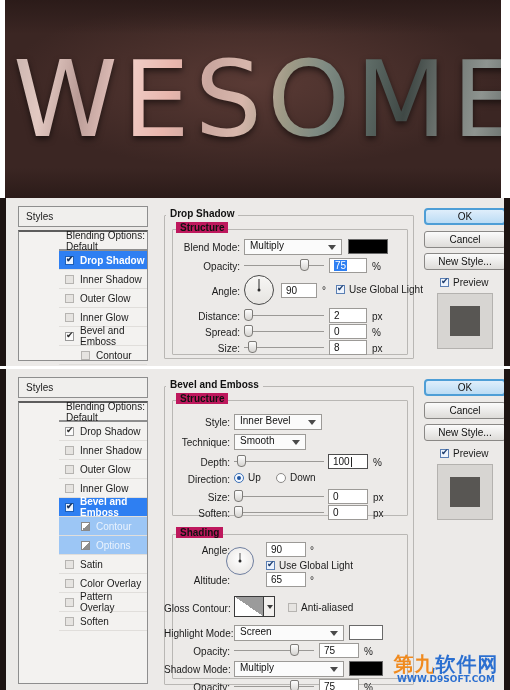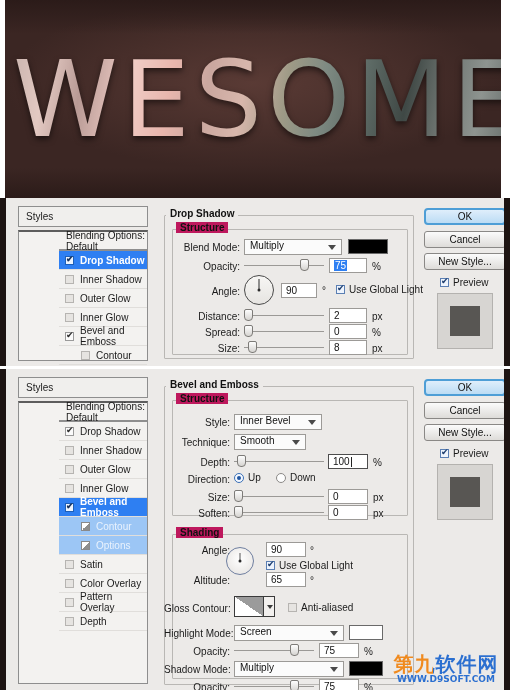--- a/index.html
+++ b/index.html
@@ -432,21 +432,21 @@
           <div class="st-row">
             <span class="cbx grey"></span>
             <span>Color Overlay</span>
           </div>
           <div class="st-row">
             <span class="cbx grey"></span>
             <span>Pattern Overlay</span>
           </div>
           <div class="st-row">
             <span class="cbx grey"></span>
-            <span>Depth</span>
+            <span>Soften</span>
           </div>
         </div>
       </div>
 
       <div class="panel" style="left:158px;top:6px;width:250px;height:310px;">
 
         <div class="pnl-title" style="left:2px;top:4px;">Bevel and Emboss</div>
         <div class="fieldset" style="left:0;top:11px;width:250px;height:299px;"></div>
 
         <div class="legend" style="left:12px;top:18px;">Structure</div>

